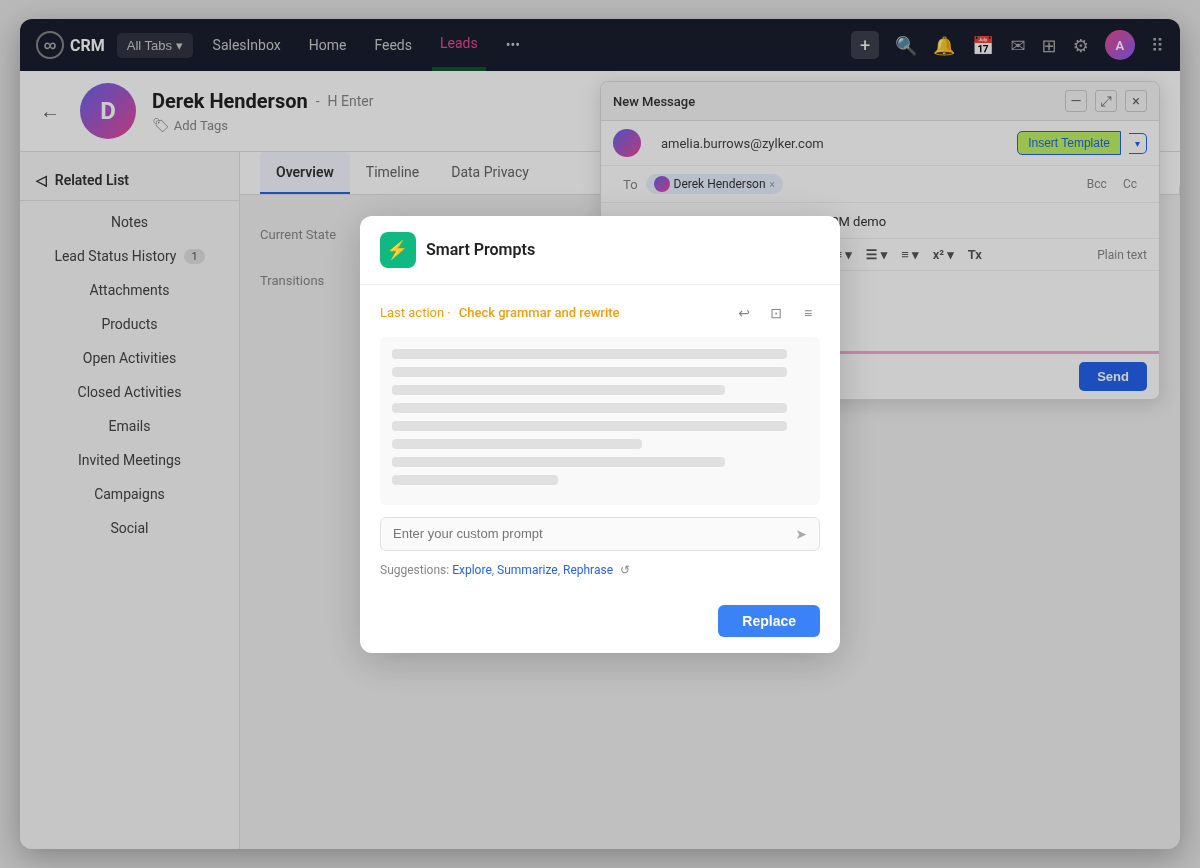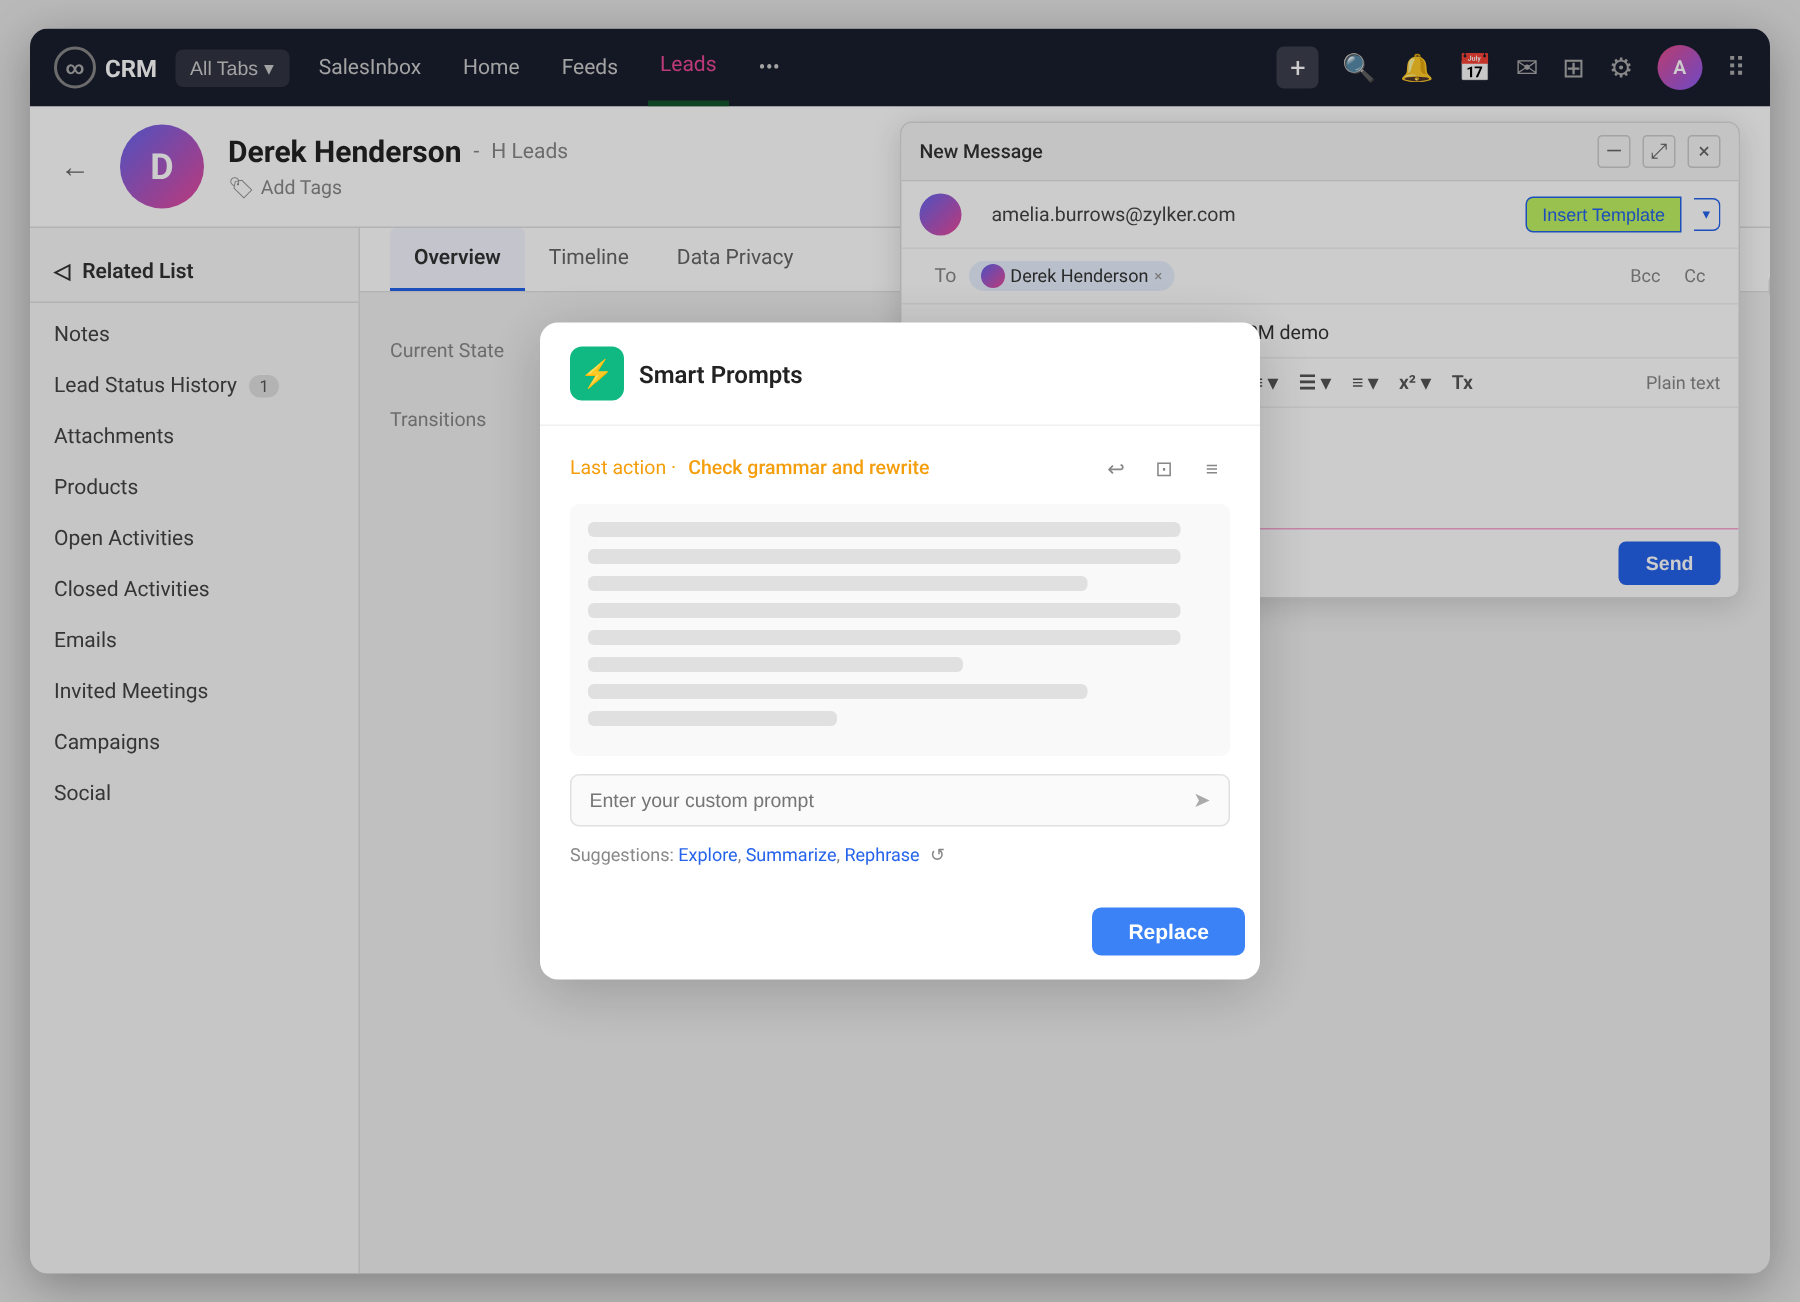--- a/index.html
+++ b/index.html
@@ -328,21 +328,21 @@
       border: 1px solid #e0e0e0;
       border-radius: 6px;
       padding: 8px;
       font-size: 12px;
     }
     .email-footer {
       padding: 8px 12px;
       display: flex;
       align-items: center;
       gap: 8px;
-      border-top: 1px solid #f9a8d4;
+      border-top: 3px solid #f9a8d4;
     }
     .smart-prompts-btn {
       color: #2563eb;
       font-size: 12px;
       cursor: pointer;
       display: flex;
       align-items: center;
       gap: 4px;
     }
     .schedule-btn {
@@ -390,20 +390,21 @@
       margin-bottom: 4px;
     }
     .sidebar-item {
       padding: 9px 16px;
       font-size: 14px;
       color: #444;
       cursor: pointer;
       display: flex;
       align-items: center;
       gap: 8px;
+      justify-content: center;
     }
     .badge {
       background: #e0e0e0;
       color: #555;
       border-radius: 10px;
       padding: 1px 7px;
       font-size: 11px;
     }
     
     .content-area {
@@ -590,21 +591,21 @@
       margin-top: 12px;
       font-size: 12px;
       color: #888;
     }
     .suggestion-link {
       color: #2563eb;
       cursor: pointer;
       text-decoration: none;
     }
     .modal-footer {
-      padding: 12px 10px 16px;
+      padding: 12px 20px 16px;
       display: flex;
       justify-content: flex-end;
     }
     .replace-btn {
       background: #3b82f6;
       color: white;
       border: none;
       padding: 8px 24px;
       border-radius: 6px;
       font-size: 14px;
@@ -654,21 +655,21 @@
 
   <div class="page-header">
     <span class="back-btn">←</span>
     <div class="contact-avatar">
       <span>D</span>
     </div>
     <div class="contact-info">
       <div style="display:flex; align-items:center; gap:8px;">
         <span class="contact-name">Derek Henderson</span>
         <span style="color:#888; font-size:14px;">-</span>
-        <span style="color:#888; font-size:14px;">H Leads</span>
+        <span style="color:#888; font-size:14px;">H Enter</span>
       </div>
       <div class="add-tags">
         <span style="font-size:14px;">🏷</span>
         <span>Add Tags</span>
       </div>
     </div>
     <button class="send-email-btn">Send Email</button>
 
     <div class="email-panel">
       <div class="email-panel-header">

